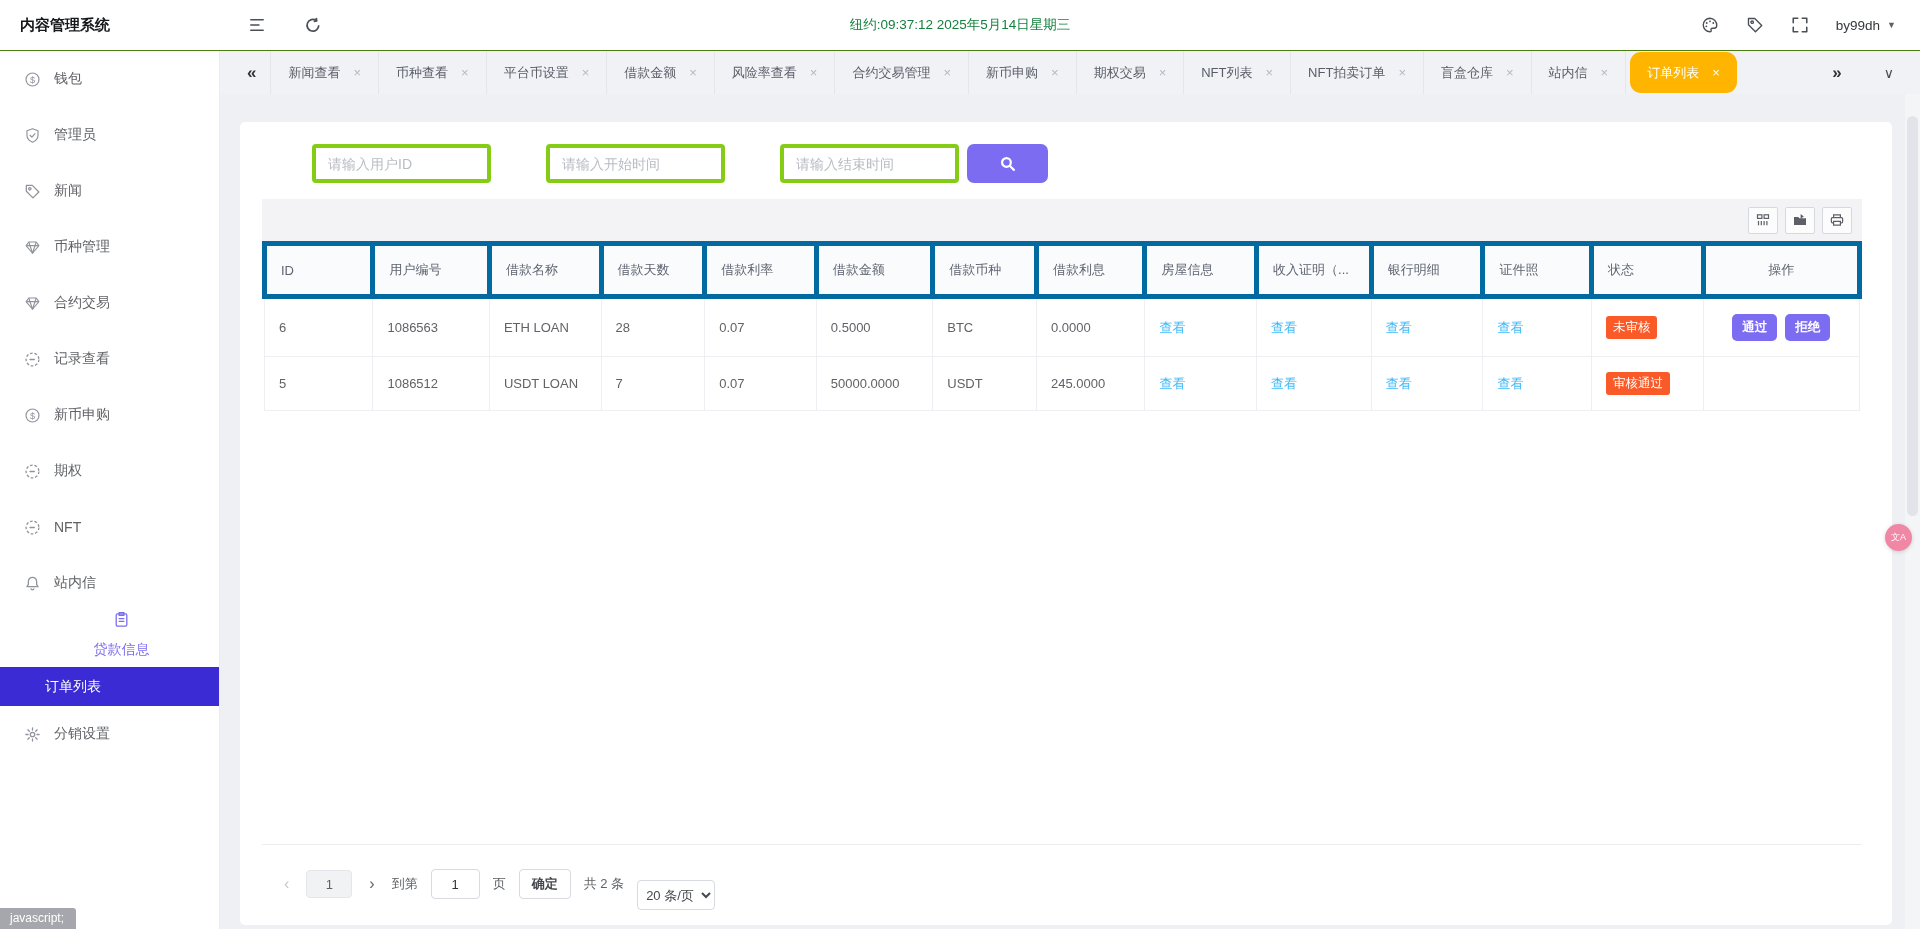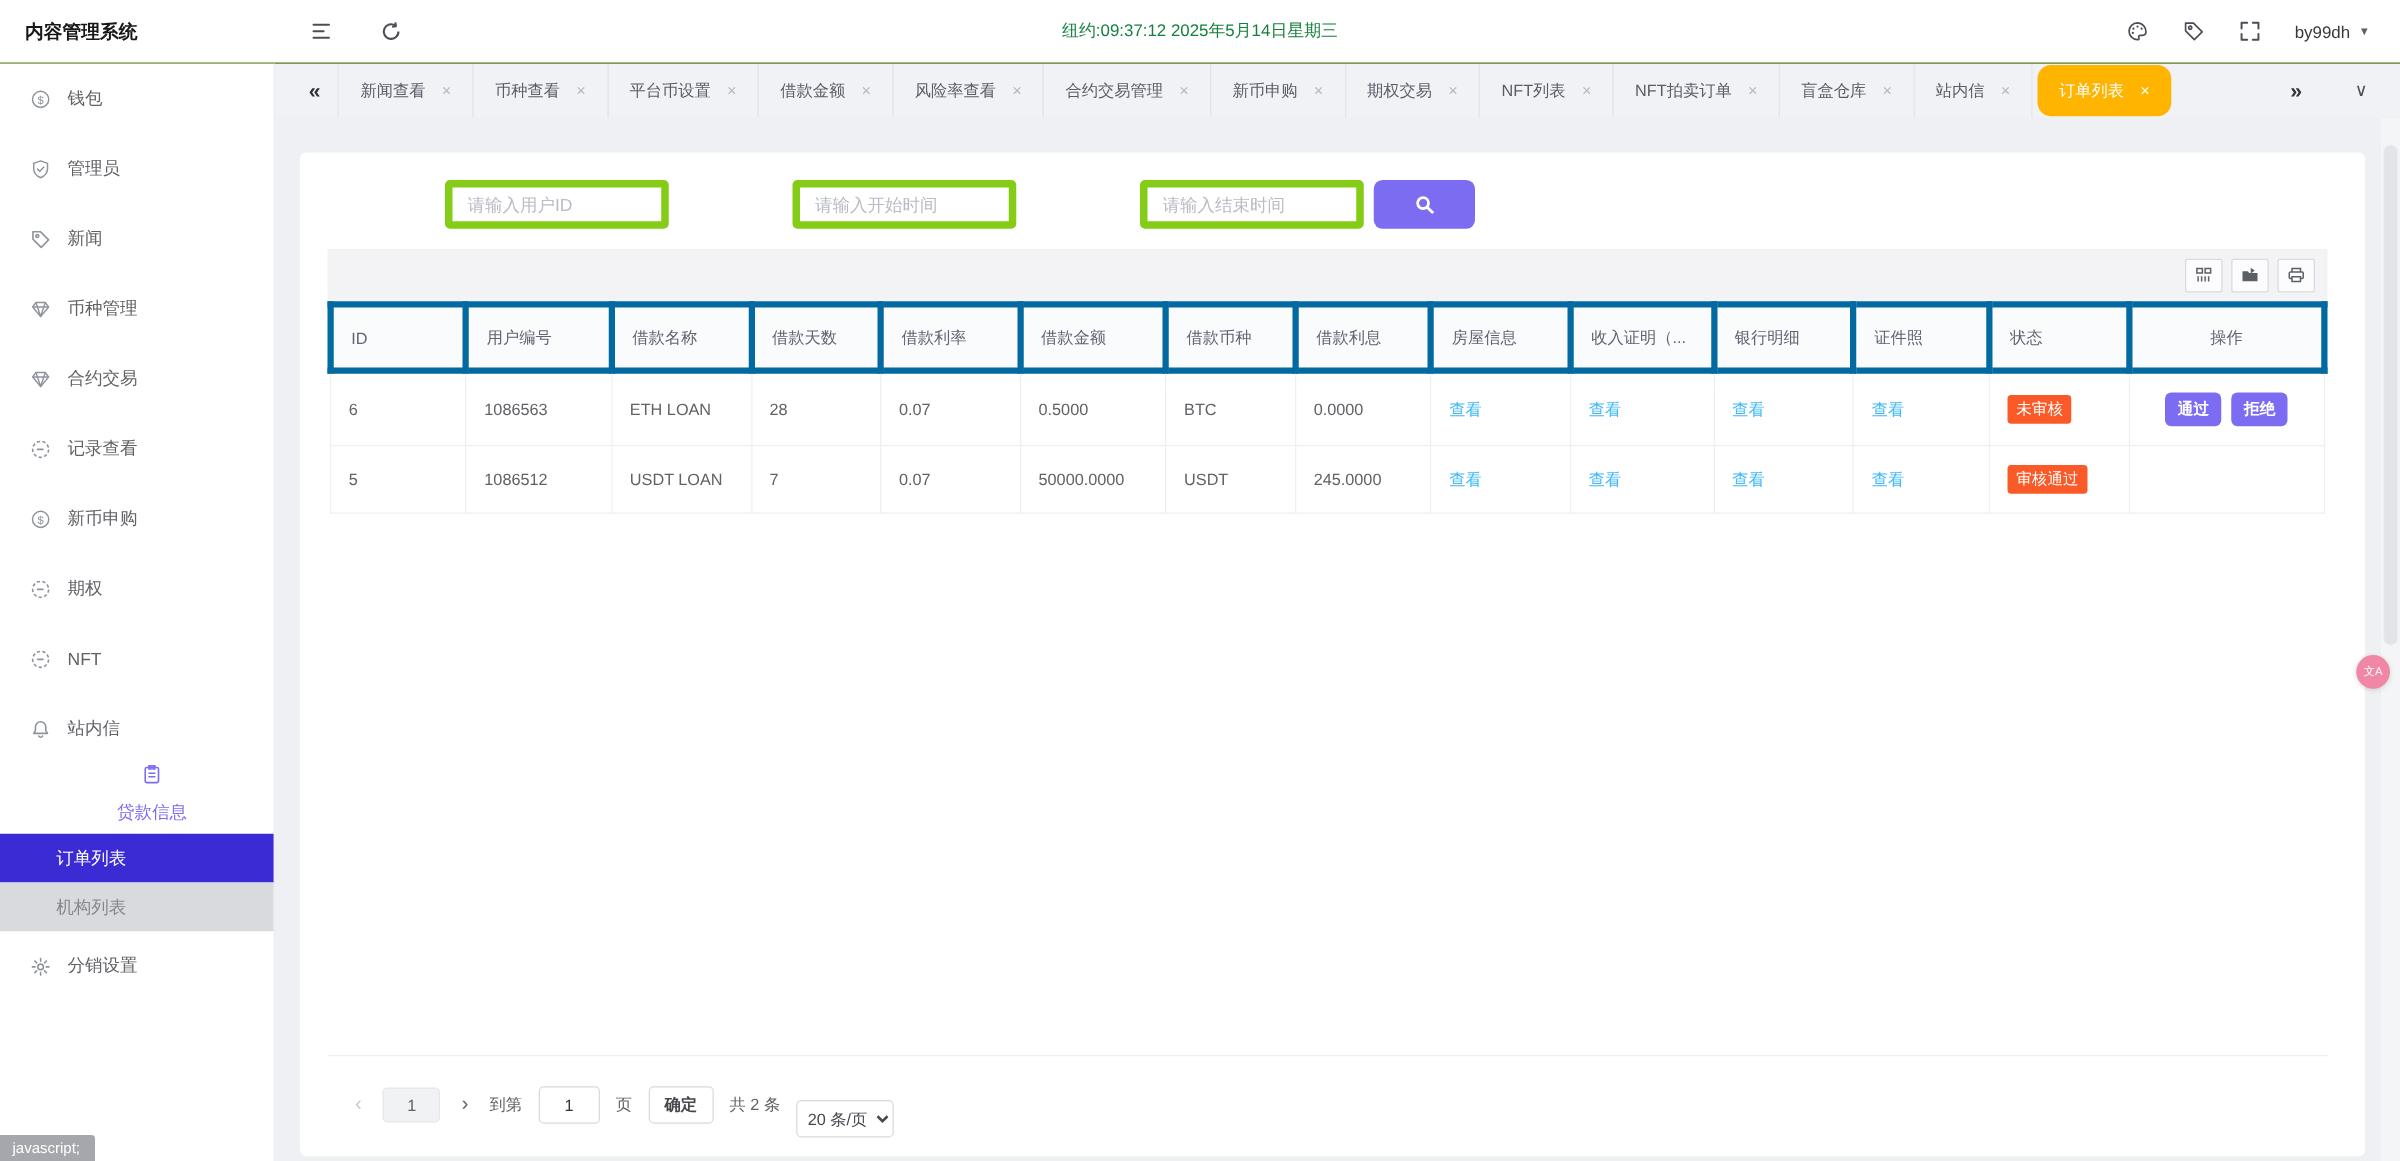--- a/index.html
+++ b/index.html
@@ -39,21 +39,21 @@
   .tab { height:100%; display:flex; align-items:center; padding:0 17px; border-right:1px solid #e4e6ec; border-left:1px solid #e4e6ec; margin-left:-1px; font-size:13px; color:#585d66; cursor:pointer; gap:13px; }
   .tab-close { color:#b4b8c0; font-size:13px; cursor:pointer; }
   .tab.active { background:var(--active-tab); color:#fff; border:none; border-radius:11px; height:41px; margin:0 4px; }
   .tab.active .tab-close { color:#fff; }
   .tabbar-right { margin-left:auto; display:flex; align-items:center; gap:30px; padding-right:26px; color:#4a4e55; }
 
   
   .content { flex:1; padding:28px 28px 4px 20px; min-height:0; }
   .card { background:#fff; border-radius:5px; height:100%; display:flex; flex-direction:column; }
   .search-row { display:flex; align-items:center; padding:22px 0 0 72px; gap:55px; flex:0 0 auto; }
-  .search-input { width:179px; height:39px; border:6px solid #84cc16; border-radius:4px; padding:0 12px; font-size:14px; color:#7f1d1d; outline:none; font-family:inherit;margin-left:44px; }
+  .search-input { width:179px; height:39px; border:4px solid #84cc16; border-radius:4px; padding:0 12px; font-size:14px; color:#7f1d1d; outline:none; font-family:inherit; }
   .search-input::placeholder { color:#b9bcc4; }
   .search-btn { width:81px; height:39px; background:var(--accent); border:none; border-radius:7px; margin-left:-47px; cursor:pointer; display:flex; align-items:center; justify-content:center; }
   .search-btn svg { width:17px; height:17px; }
 
   .table-zone { flex:1; margin:16px 30px 0 22px; display:flex; flex-direction:column; min-height:0; }
   .table-toolbar { height:42px; background:#f3f3f5; display:flex; align-items:center; justify-content:flex-end; gap:7px; padding-right:10px; flex:0 0 auto; }
   .tool-btn { width:30px; height:27px; background:#fcfcfd; border:1px solid #d6d9df; border-radius:2px; display:flex; align-items:center; justify-content:center; cursor:pointer; color:#5c6066; }
   .tool-btn svg { width:16px; height:16px; }
 
   table { width:100%; border-collapse:collapse; table-layout:fixed; font-size:13px; }
@@ -226,23 +226,20 @@
               <svg viewBox="0 0 16 16" fill="none" stroke="currentColor" stroke-width="1.2">
                 <rect x="3" y="2.8" width="10" height="11.4" rx="1.2"></rect>
                 <path d="M5.8 1.6h4.4v2.4H5.8z"></path>
                 <path d="M5.8 7.2h4.4M5.8 9.8h4.4" stroke-linecap="round"></path>
               </svg>
             </span>
             <span>贷款信息</span>
           </div>
           <div class="sub-item active">
             <span>订单列表</span>
-          </div>
-          <div class="sub-item">
-            <span>机构列表</span>
           </div>
           <div class="side-item">
             <span class="icon" style="display:inline-flex;width:17px;height:17px;">
               <svg viewBox="0 0 16 16" fill="none" stroke="currentColor" stroke-width="1.2" stroke-linecap="round">
                 <circle cx="8" cy="8" r="2.1"></circle>
                 <path d="M8 1.8v2M8 12.2v2M1.8 8h2M12.2 8h2M3.6 3.6l1.4 1.4M11 11l1.4 1.4M12.4 3.6L11 5M5 11l-1.4 1.4"></path>
               </svg>
             </span>
             <span>分销设置</span>
           </div>

